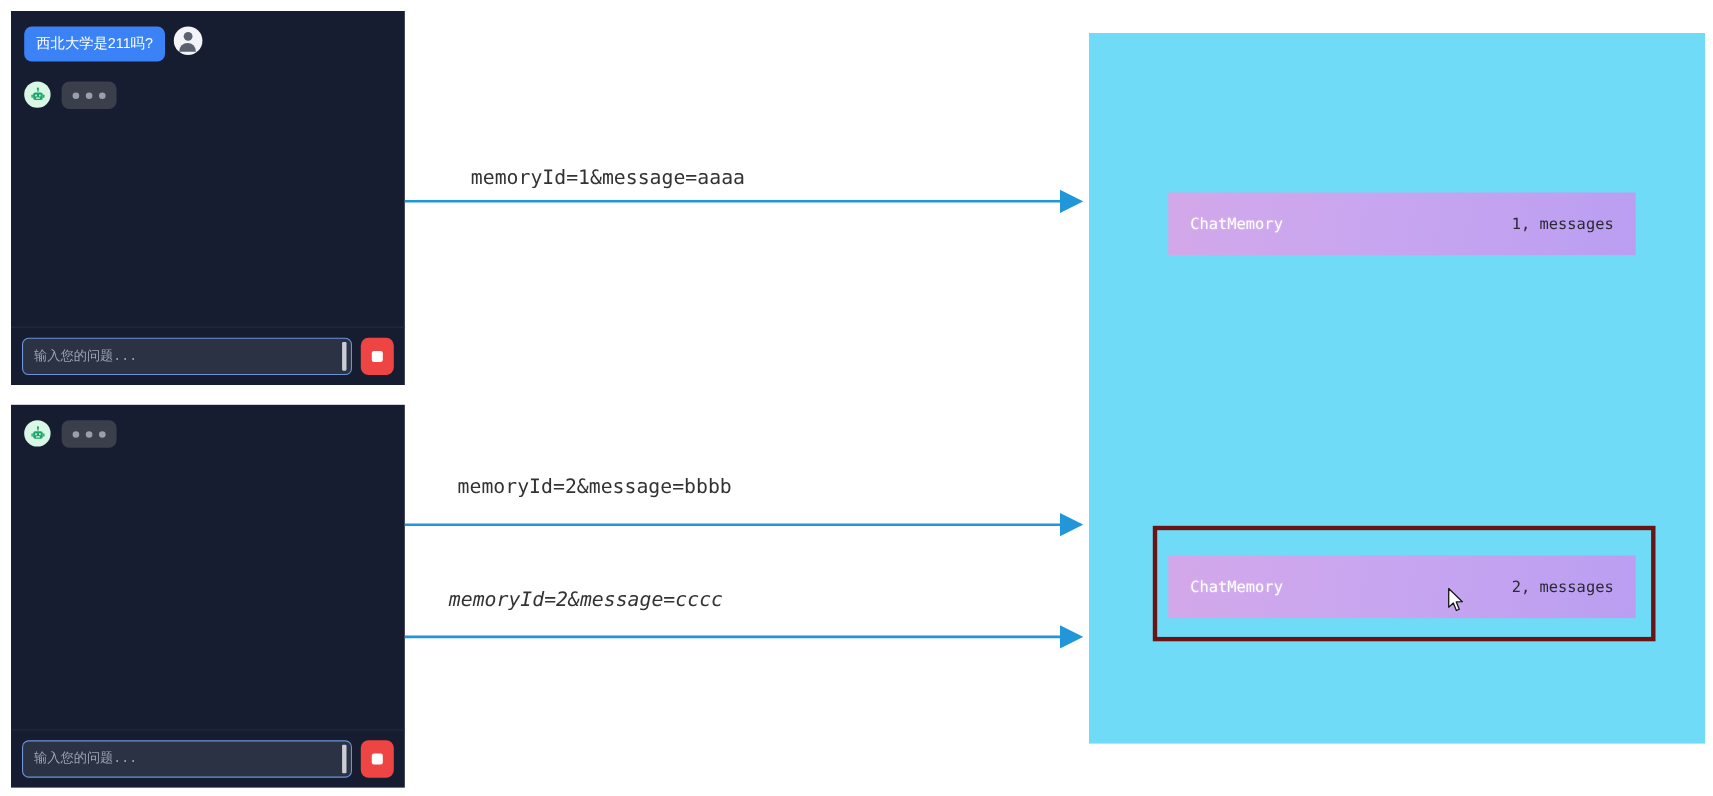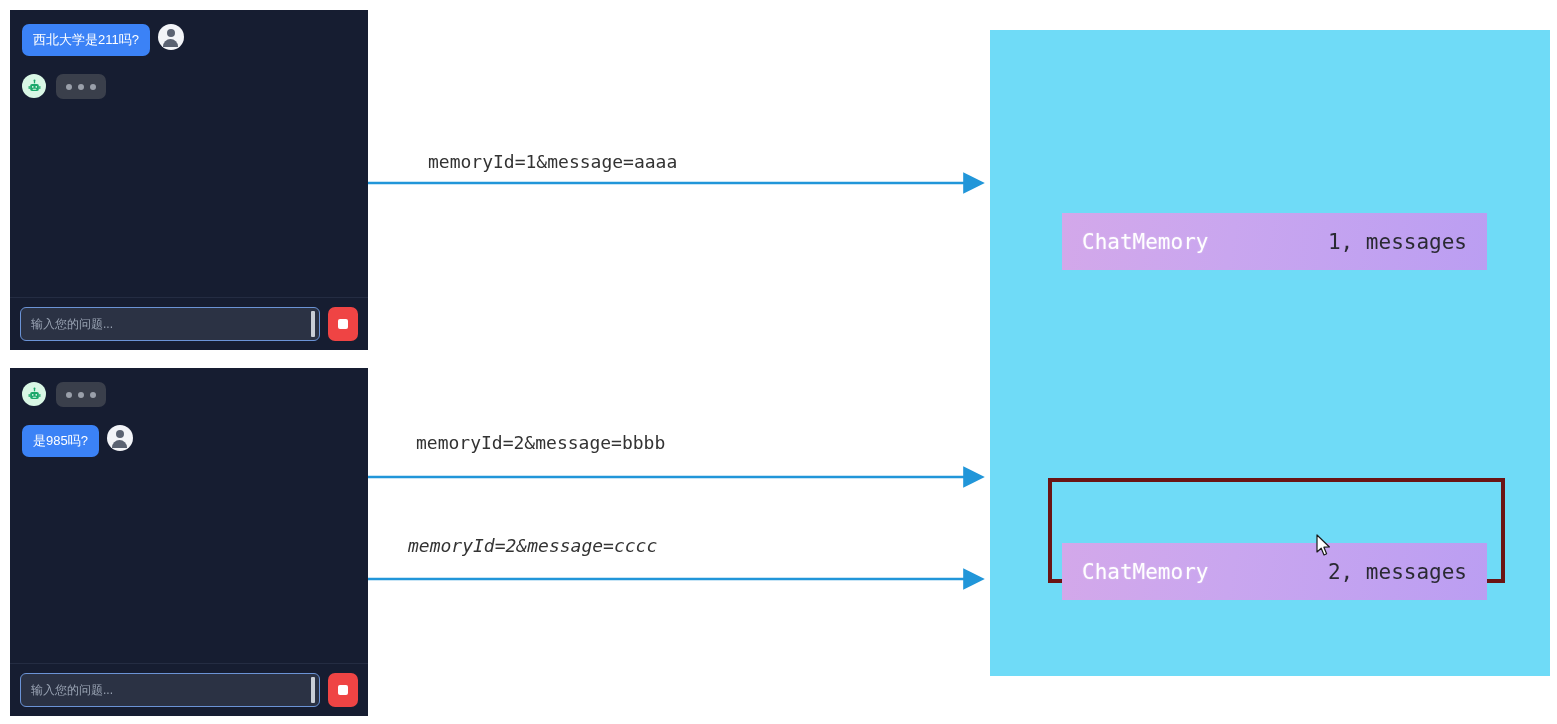--- a/index.html
+++ b/index.html
@@ -120,21 +120,21 @@
     box-sizing: border-box;
   }
   .chat-input {
     flex: 1 1 auto;
     height: 34px;
     border: 1px solid #6b93d6;
     border-radius: 6px;
     background: #2b3244;
     color: #9aa4b4;
     font-size: 12px;
-    font-family: Liberation Sans, sans-serif;
+    font-family: Liberation Mono, monospace;
     padding: 0 10px;
     box-sizing: border-box;
     outline: none;
     position: relative;
   }
   .chat-input::placeholder { color: #9aa4b4; }
   .input-wrap { position: relative; flex: 1 1 auto; display:flex; }
   .input-caret {
     position: absolute;
     right: 5px; top: 4px;
@@ -183,22 +183,21 @@
 
   .memory-card {
     position: absolute;
     height: 57px;
     background: linear-gradient(100deg, #d3a8ea 0%, #c9a6ef 40%, #bb9ef2 100%);
     display: flex;
     align-items: center;
     padding: 0 20px;
     box-sizing: border-box;
     font-family: "DejaVu Sans Mono", monospace;
-    font-size: 21px;
-    margin-top: 38px;
+    font-size: 14px;
   }
   .memory-card .mc-title {
     color: #ffffff;
     text-shadow: 0 0 2px rgba(255,255,255,0.4);
   }
   .memory-card .mc-detail {
     color: #2a2a33;
     margin-left: auto;
   }
 
@@ -285,24 +284,20 @@
           <rect x="9" y="15.5" width="6" height="1.6" rx="0.8" fill="#d9f7e5"></rect>
         </svg>
       </div>
       <div class="typing-bubble">
         <i></i>
         <i></i>
         <i></i>
       </div>
     </div>
 
-    <div class="msg-row user">
-      <div class="bubble-user">是985吗?</div>
-      <div class="avatar-user"></div>
-    </div>
 
   </div>
   <div class="chat-footer">
     <div class="input-wrap">
       <input class="chat-input" type="text" placeholder="输入您的问题..." style="">
       <div class="input-caret"></div>
     </div>
     <button class="stop-btn">
       <span></span>
     </button>

